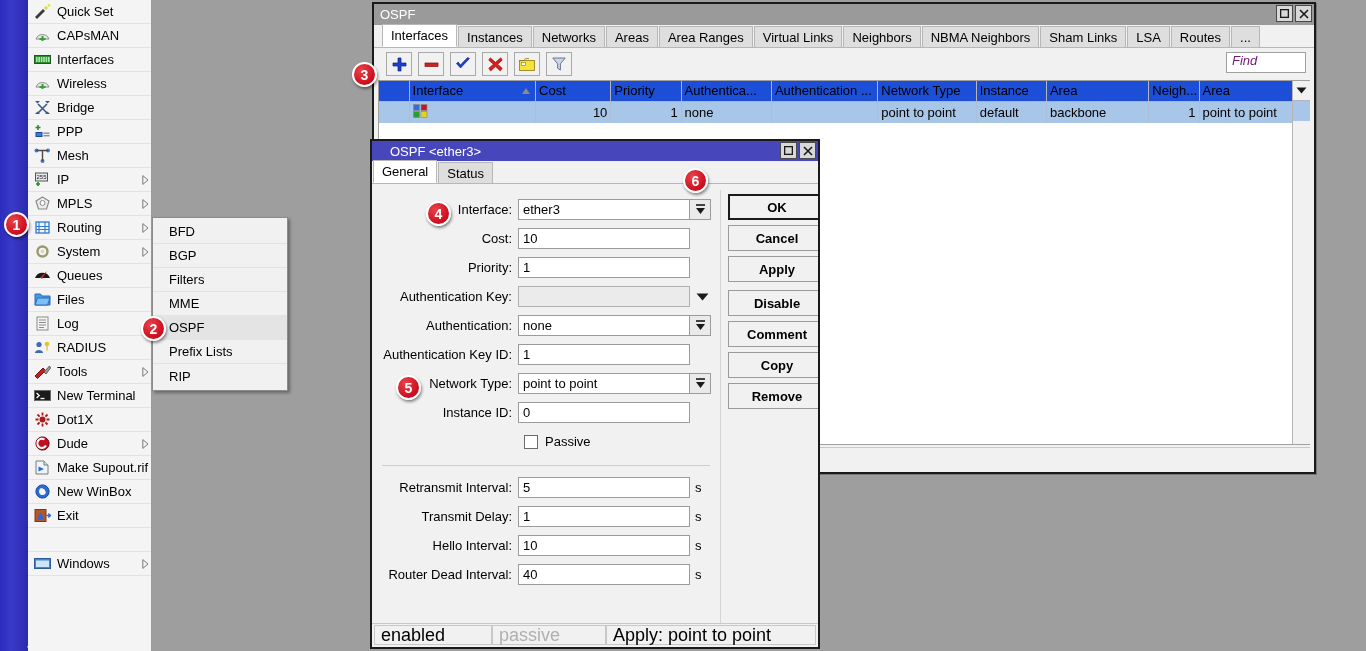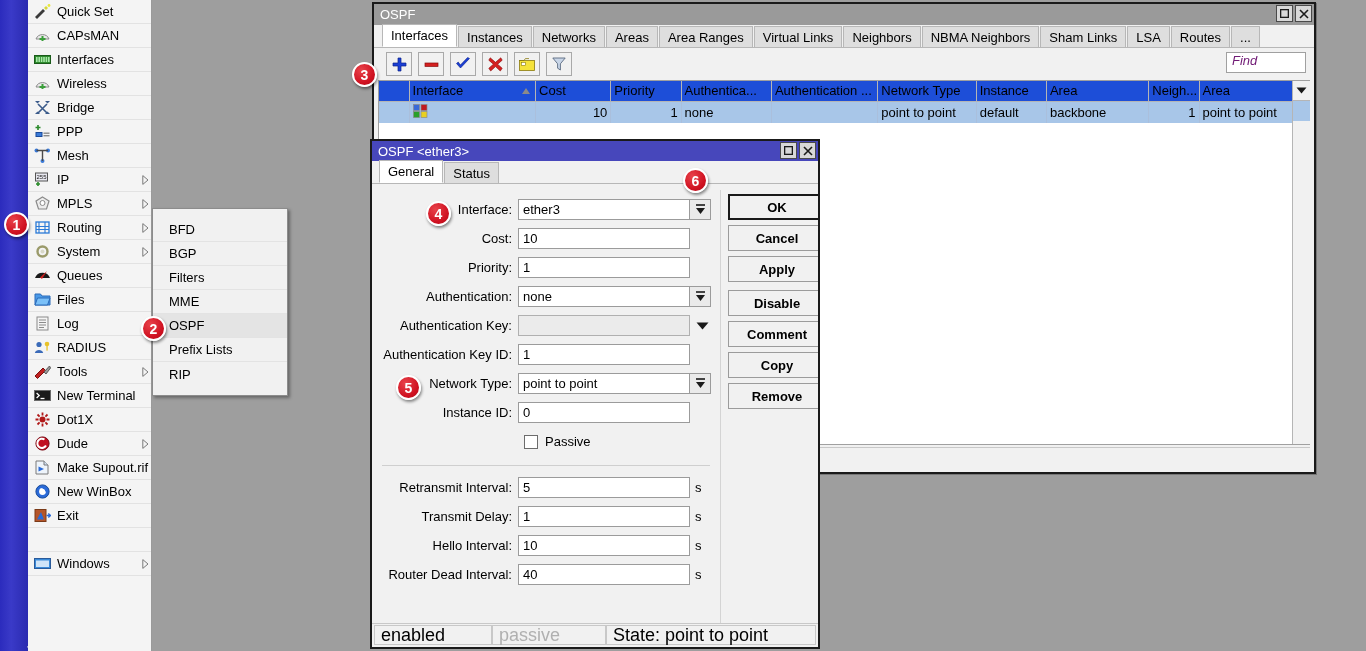--- a/index.html
+++ b/index.html
@@ -58,25 +58,25 @@
   .menu-item .mi-label { flex: 1 1 auto; white-space: nowrap; }
   .menu-item .mi-arrow {
     width: 12px; flex: 0 0 12px;
     display: flex; align-items: center; justify-content: center;
     color: #777; font-size: 10px;
   }
   .menu-item .mi-arrow svg { display: block; }
 
   
   #submenu {
-    position: absolute; left: 152px; top: 208px; width: 136px;
+    position: absolute; left: 152px; top: 217px; width: 136px;
     background: #f1f1f1;
     border: 1px solid #8c8c8c;
     box-shadow: 2px 2px 3px rgba(0,0,0,0.35);
-    padding: 9px 0;
+    padding: 2px 0;
   }
   .sub-item {
     height: 24px;
     display: flex; align-items: center;
     padding-left: 16px;
     font-size: 13px;
     border-bottom: 1px solid #e3e3e3;
     background: #f1f1f1;
     cursor: default;
   }
@@ -230,28 +230,28 @@
     width: 450px; height: 510px;
     background: #f1f1f1;
     border: 2px solid #1a1a1a;
     display: flex; flex-direction: column;
   }
   #dlg-titlebar {
     height: 20px; flex: 0 0 20px;
     background: #4747bb;
     color: #ffffff;
     display: flex; align-items: center;
-    padding-left: 6px;
+    padding-left: 18px;
     font-size: 13px;
     position: relative;
   }
   #dlg-tabs {
     height: 23px; flex: 0 0 23px;
     display: flex; align-items: flex-end;
-    padding-left: 7px;
+    padding-left: 1px;
     background: #f1f1f1;
     border-bottom: 1px solid #b7b7b7;
   }
   #dlg-body {
     flex: 1 1 auto;
     display: flex;
     padding: 6px 0 0 0;
     overflow: hidden;
   }
   #dlg-form {
@@ -899,39 +899,39 @@
               <span>10</span>
             </div>
           </div>
           <div class="frow">
             <div class="flabel">Priority:</div>
             <div class="finput">
               <span>1</span>
             </div>
           </div>
           <div class="frow">
+            <div class="flabel">Authentication Key:</div>
+            <div class="finput disabled">
+              <span></span>
+            </div>
+            <div class="fdrop-bare">
+              <svg width="13" height="8" viewBox="0 0 13 8">
+                <path d="M0.5 0.5 L12.5 0.5 L6.5 7.5 Z" fill="#1a1a1a"></path>
+              </svg>
+            </div>
+          </div>
+          <div class="frow">
             <div class="flabel">Authentication:</div>
             <div class="finput">
               <span>none</span>
             </div>
             <div class="fdrop">
               <svg width="11" height="11" viewBox="0 0 11 11">
                 <path d="M1 1 h9" stroke="#1a1a1a" stroke-width="1.6"></path>
                 <path d="M1 4 L10 4 L5.5 10 Z" fill="#1a1a1a"></path>
-              </svg>
-            </div>
-          </div>
-          <div class="frow">
-            <div class="flabel">Authentication Key:</div>
-            <div class="finput disabled">
-              <span></span>
-            </div>
-            <div class="fdrop-bare">
-              <svg width="13" height="8" viewBox="0 0 13 8">
-                <path d="M0.5 0.5 L12.5 0.5 L6.5 7.5 Z" fill="#1a1a1a"></path>
               </svg>
             </div>
           </div>
           <div class="frow">
             <div class="flabel">Authentication Key ID:</div>
             <div class="finput">
               <span>1</span>
             </div>
           </div>
           <div class="frow">
@@ -1013,21 +1013,21 @@
         </div>
         <div class="dbtn">
           <span>Remove</span>
         </div>
       </div>
   </div>
 
   <div id="dlg-status">
     <div class="sbox a">enabled</div>
     <div class="sbox b">passive</div>
-    <div class="sbox c">State: point to point</div>
+    <div class="sbox c">Apply: point to point</div>
   </div>
 </div>
 
 <div id="badge-layer">
     <div class="badge" style="left: 4px; top: 212px;">1</div>
     <div class="badge" style="left: 141px; top: 316px;">2</div>
     <div class="badge" style="left: 352px; top: 62px;">3</div>
     <div class="badge" style="left: 426px; top: 201px;">4</div>
     <div class="badge" style="left: 396px; top: 375px;">5</div>
     <div class="badge" style="left: 683px; top: 168px;">6</div>

